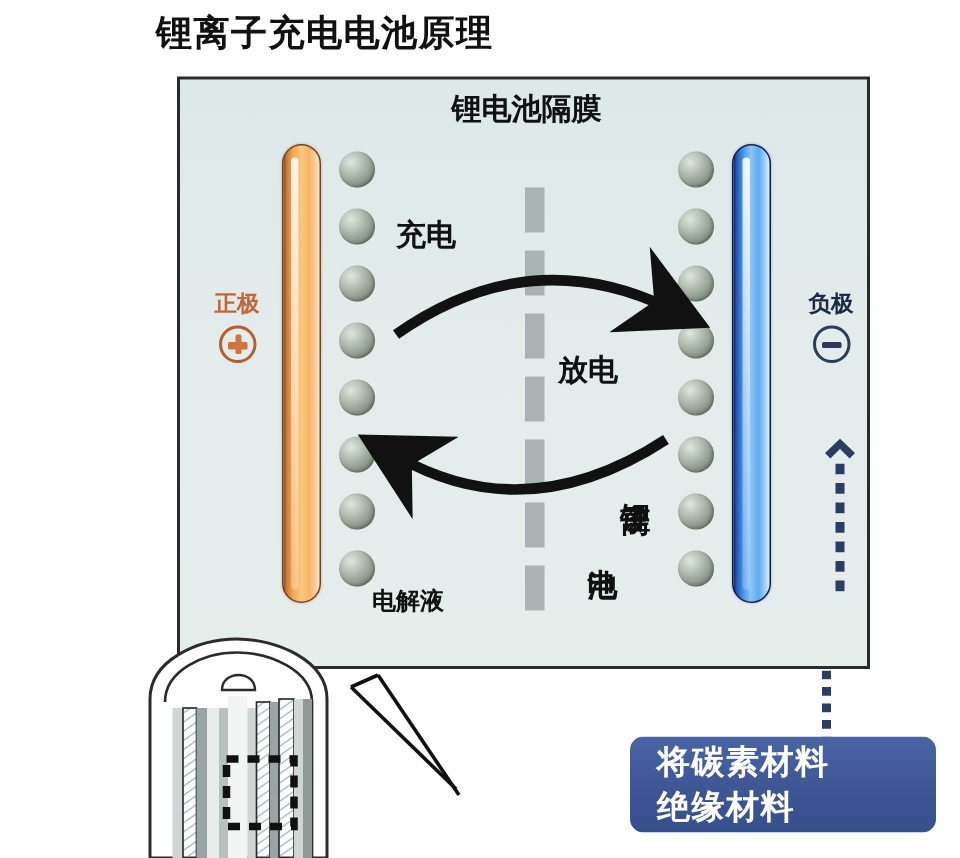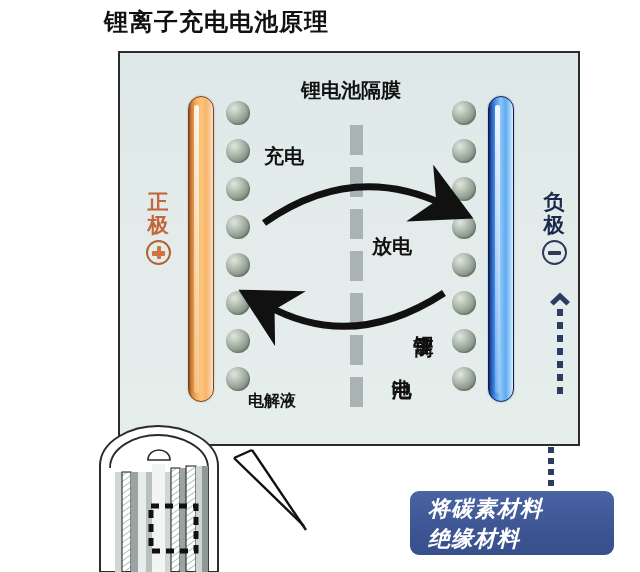--- a/index.html
+++ b/index.html
@@ -99,21 +99,21 @@
     height: 288px;
     border-radius: 4px;
     background: linear-gradient(180deg, rgba(255,255,255,0.9), rgba(255,255,255,0.2));
   }
 
   
   .pole-label {
     position: absolute;
     width: 40px;
     text-align: center;
-    font-size: 21px;
+    font-size: 15px;
     font-weight: 700;
     line-height: 23px;
   }
   #positive-label {
     left: 18px;
     top: 138px;
     color: #c2673a;
   }
   #negative-label {
     left: 414px;
@@ -159,21 +159,20 @@
     left: 106px;
     top: 7px;
     width: 250px;
     text-align: center;
   }
   #separator-label .main {
     display: block;
     font-size: 20px;
     font-weight: 700;
     line-height: 25px;
-    margin-top: 18px;
   }
   #separator-label .sub {
     display: block;
     font-size: 14px;
     font-weight: 700;
     line-height: 22px;
   }
 
   
   #separator-membrane {
@@ -280,35 +279,34 @@
     width: 6px;
     height: 47px;
     background-image: linear-gradient(#2b3d63 55%, rgba(0,0,0,0) 0%);
     background-size: 6px 11px;
     background-repeat: repeat-y;
   }
 
   
   #material-callout {
     position: absolute;
-    left: 408px;
+    left: 418px;
     top: 489px;
     width: 208px;
     height: 68px;
     background: linear-gradient(180deg, #4a64a4 0%, #3f5795 50%, #36508c 100%);
     border: 2px solid #ffffff;
     border-radius: 11px;
     box-sizing: border-box;
     color: #ffffff;
     font-size: 22px;
     font-weight: 700;
     line-height: 30px;
     padding: 3px 0 0 18px;
     letter-spacing: 1px;
-    font-style: italic;
   }
   #material-callout span { display: block; }
 
   
   #battery-cutaway {
     position: absolute;
     left: 96px;
     top: 420px;
     width: 226px;
     height: 152px;

